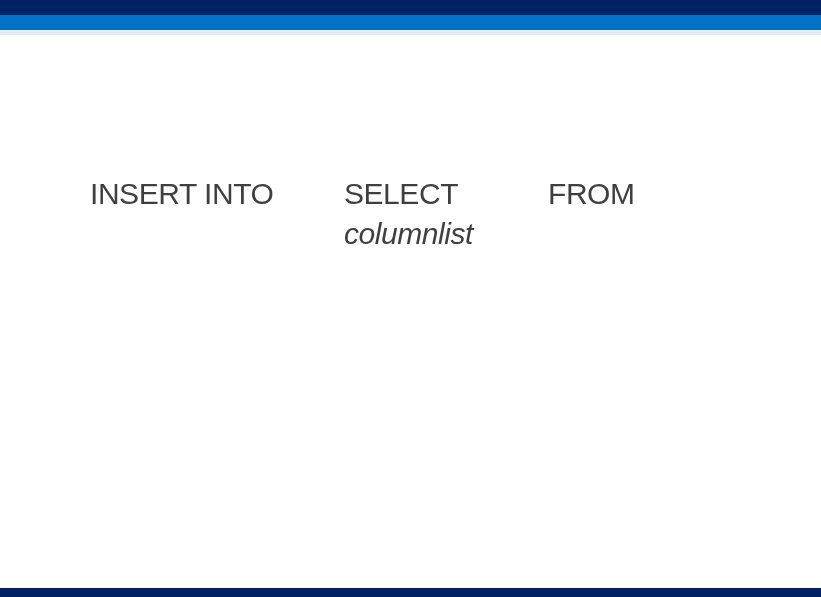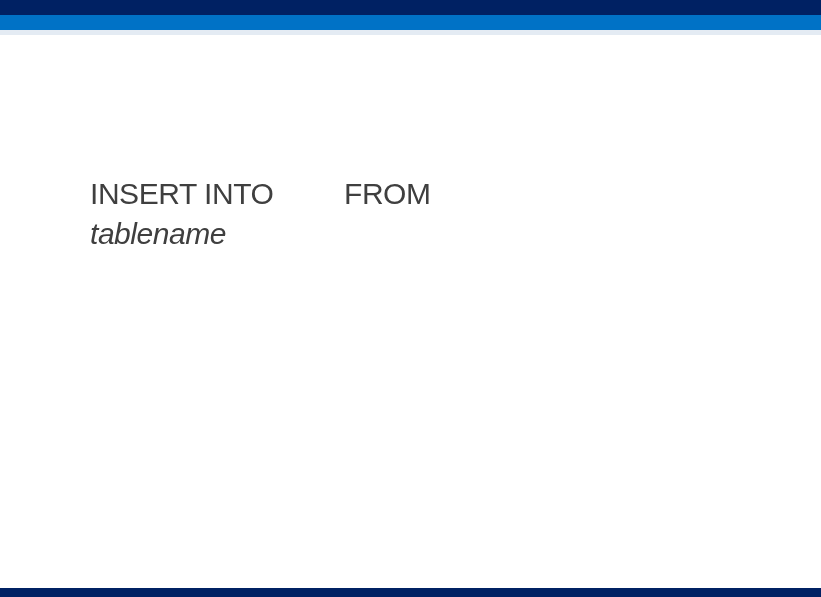--- a/index.html
+++ b/index.html
@@ -50,21 +50,24 @@
 
 <div class="slide">
 
   <div class="bar bar-navy-top"></div>
   <div class="bar bar-blue"></div>
   <div class="bar bar-strip"></div>
 
   <div class="statement">
     <div class="col col-1">
       <span class="keyword">INSERT INTO</span>
-      <span class="operand">tablename</span>
+    </div>
+    <div class="col col-2">
+      <span class="keyword">SELECT</span>
+      <span class="operand">columnlist</span>
     </div>
     <div class="col col-3">
       <span class="keyword">FROM</span>
     </div>
   </div>
 
   <div class="bar bar-navy-bottom"></div>
 
 </div>
 

